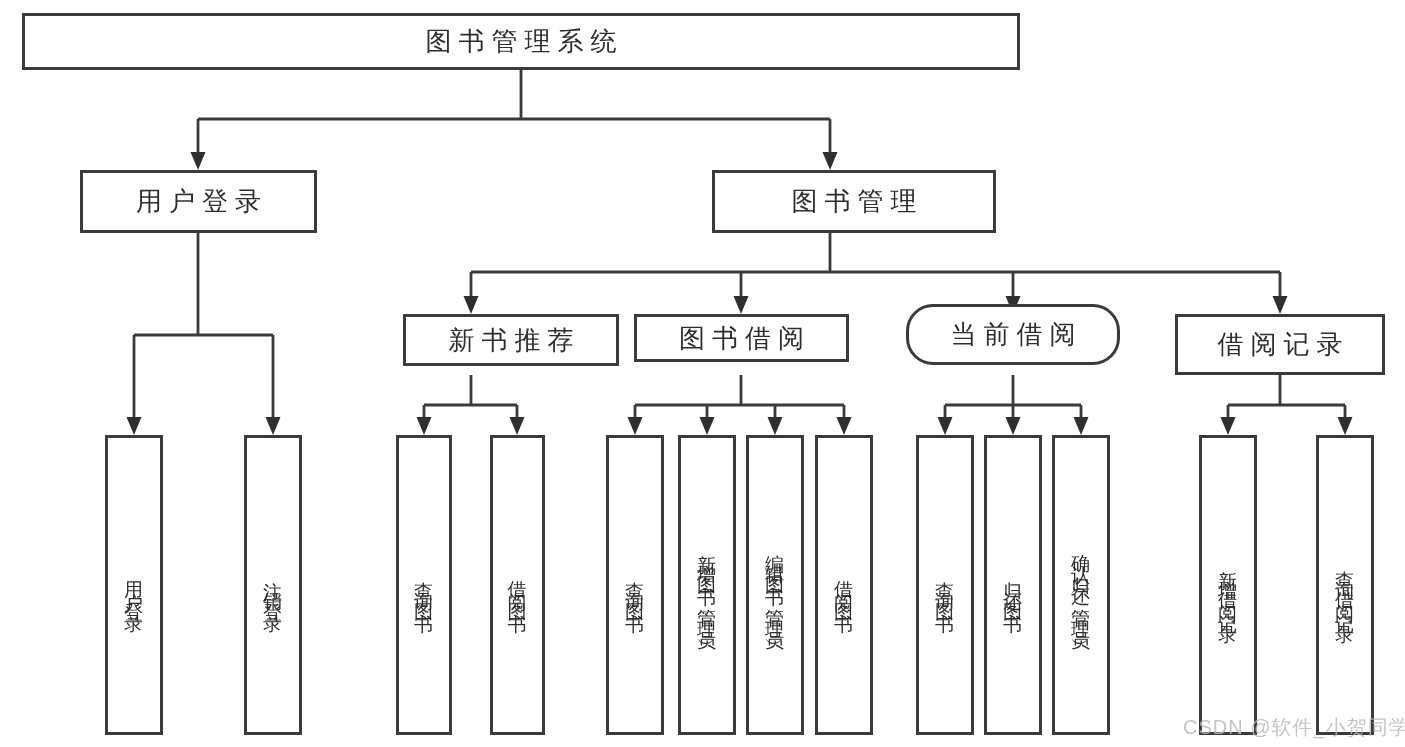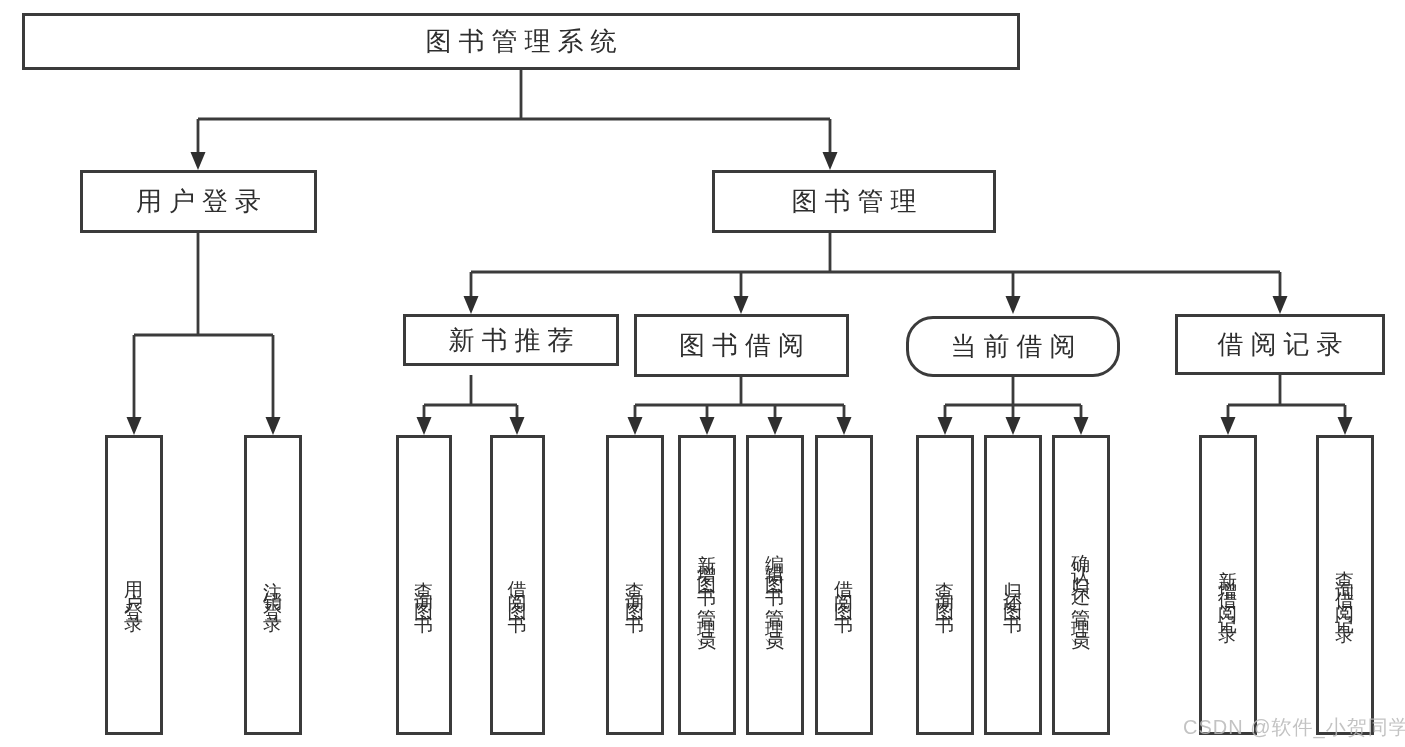--- a/index.html
+++ b/index.html
@@ -126,24 +126,24 @@
   <div class="node h-node" style="left:80px;top:170px;width:237px;height:63px;">
     <span>用户登录</span>
   </div>
   <div class="node h-node" style="left:712px;top:170px;width:284px;height:63px;">
     <span>图书管理</span>
   </div>
 
   <div class="node h-node" style="left:363px;top:314px;width:216px;height:52px;margin-left:40px;">
     <span>新书推荐</span>
   </div>
-  <div class="node h-node" style="left:634px;top:314px;width:215px;height:63px;">
+  <div class="node h-node" style="left:634px;top:314px;width:215px;height:48px;">
     <span>图书借阅</span>
   </div>
-  <div class="node h-node" style="left:906px;top:316px;width:214px;height:61px;border-radius:27px;">
+  <div class="node h-node" style="left:906px;top:304px;width:214px;height:61px;border-radius:27px;">
     <span>当前借阅</span>
   </div>
   <div class="node h-node" style="left:1175px;top:314px;width:210px;height:61px;text-align:right;">
     <span>借阅记录</span>
   </div>
 
   <div class="node v-node" style="left:105px;top:435px;width:58px;height:300px;">
     <span>用户登录</span>
   </div>
   <div class="node v-node" style="left:244px;top:435px;width:58px;height:300px;">

